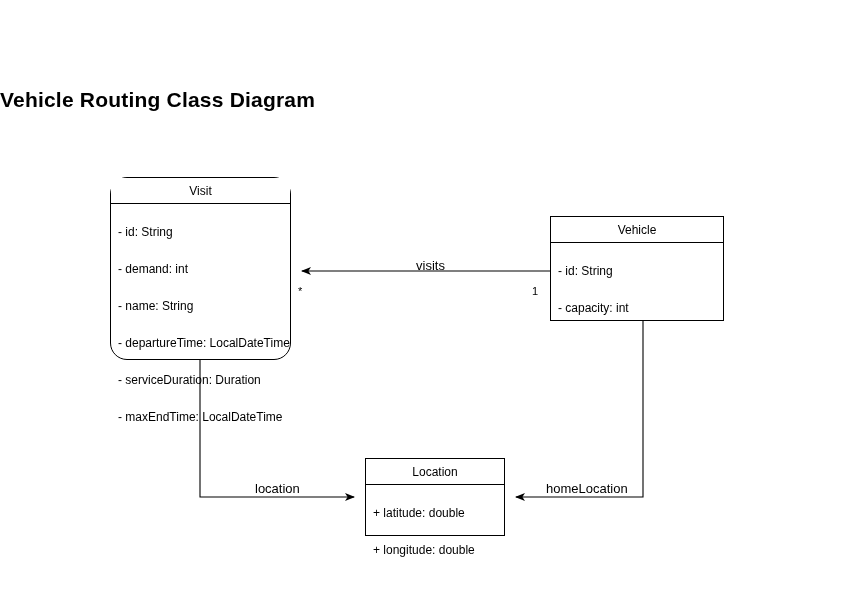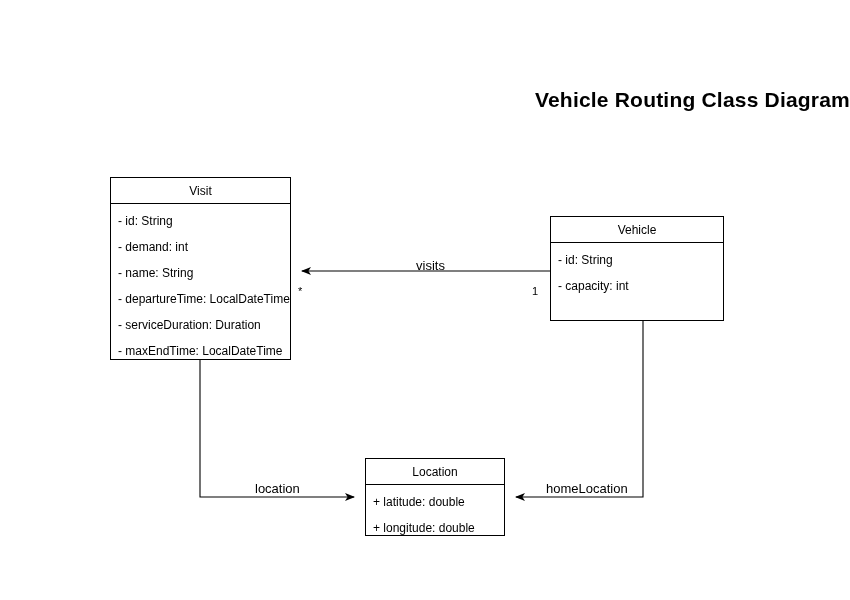--- a/index.html
+++ b/index.html
@@ -23,21 +23,21 @@
     width: 850px;
     height: 600px;
   }
 
   
   .diagram-title {
     position: absolute;
     left: 0;
     top: 86px;
     width: 850px;
-    text-align: right;
+    text-align: left;
     font-size: 21px;
     font-weight: bold;
     letter-spacing: 0.2px;
     color: #000000;
     line-height: 28px;
   }
 
   
   .uml-class {
     position: absolute;
@@ -61,23 +61,24 @@
     padding: 4px 0 4px 0;
   }
   .uml-attr {
     box-sizing: border-box;
     font-size: 12px;
     line-height: 26px;
     height: 26px;
     padding-left: 7px;
     white-space: nowrap;
     color: #000000;
+    margin-top: 11px;
   }
 
-  #class-visit   { left: 110px; top: 177px; width: 181px; height: 183px; }
+  #class-visit   { left: 110px; top: 177px; width: 181px; height: 183px; border-radius: 17px; }
   #class-vehicle { left: 550px; top: 216px; width: 174px; height: 105px; }
   #class-location{ left: 365px; top: 458px; width: 140px; height: 78px; }
 
   
   .edge-label {
     position: absolute;
     font-size: 13px;
     line-height: 14px;
     color: #000000;
     white-space: nowrap;

